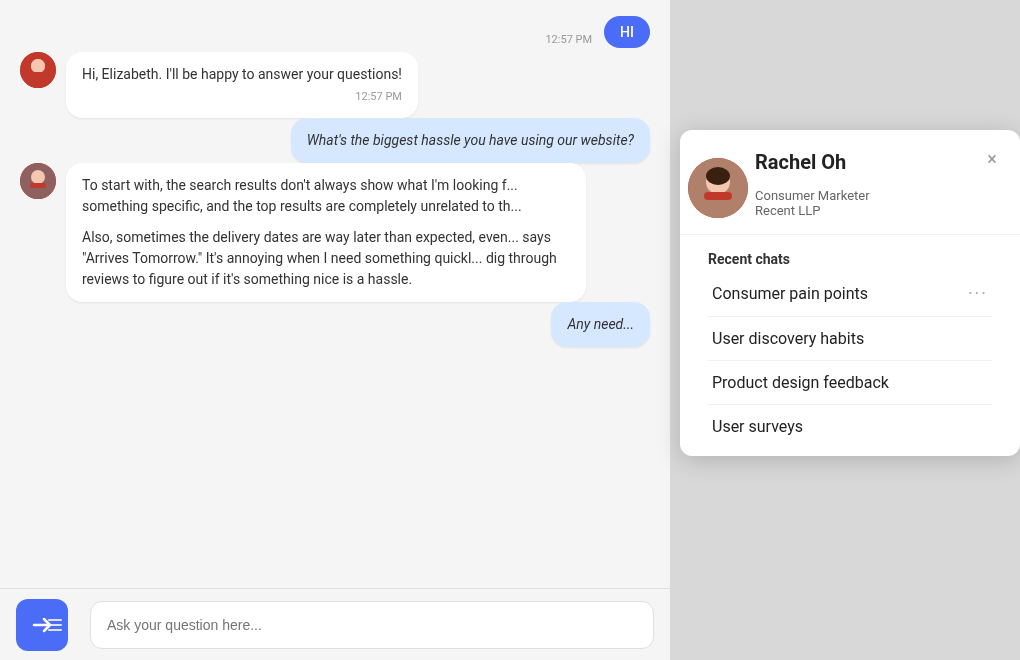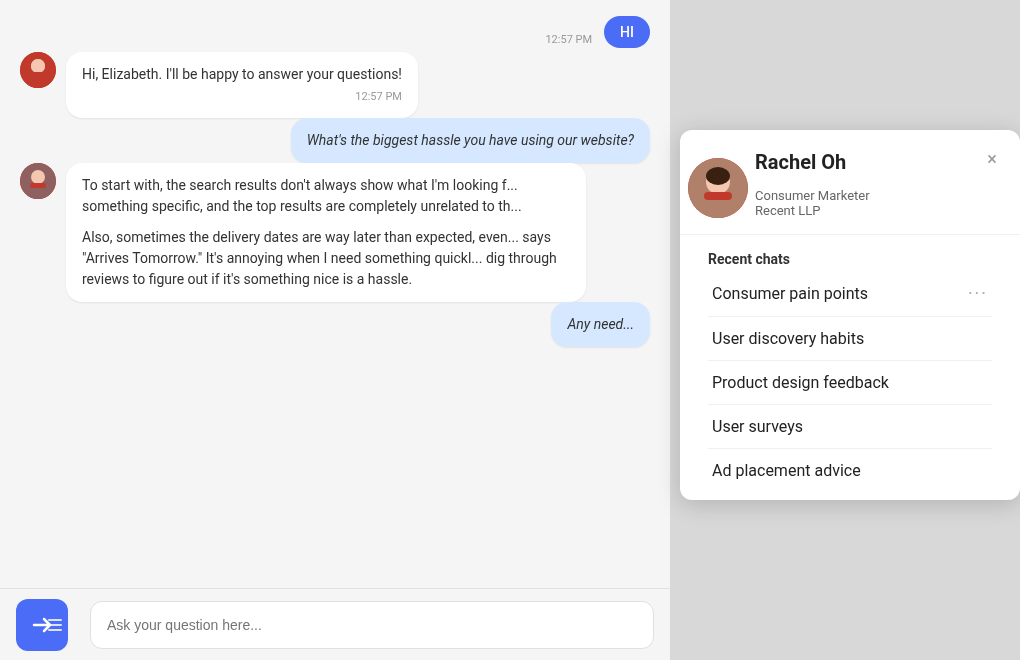--- a/index.html
+++ b/index.html
@@ -405,18 +405,15 @@
         </div>
         <div class="chat-list-item">
           <span class="chat-item-label">User discovery habits</span>
         </div>
         <div class="chat-list-item">
           <span class="chat-item-label">Product design feedback</span>
         </div>
         <div class="chat-list-item">
           <span class="chat-item-label">User surveys</span>
         </div>
-        <div class="chat-list-item">
-          <span class="chat-item-label">Ad placement advice</span>
-        </div>
       </div>
   </div>
 </div>
 
 </body></html>

